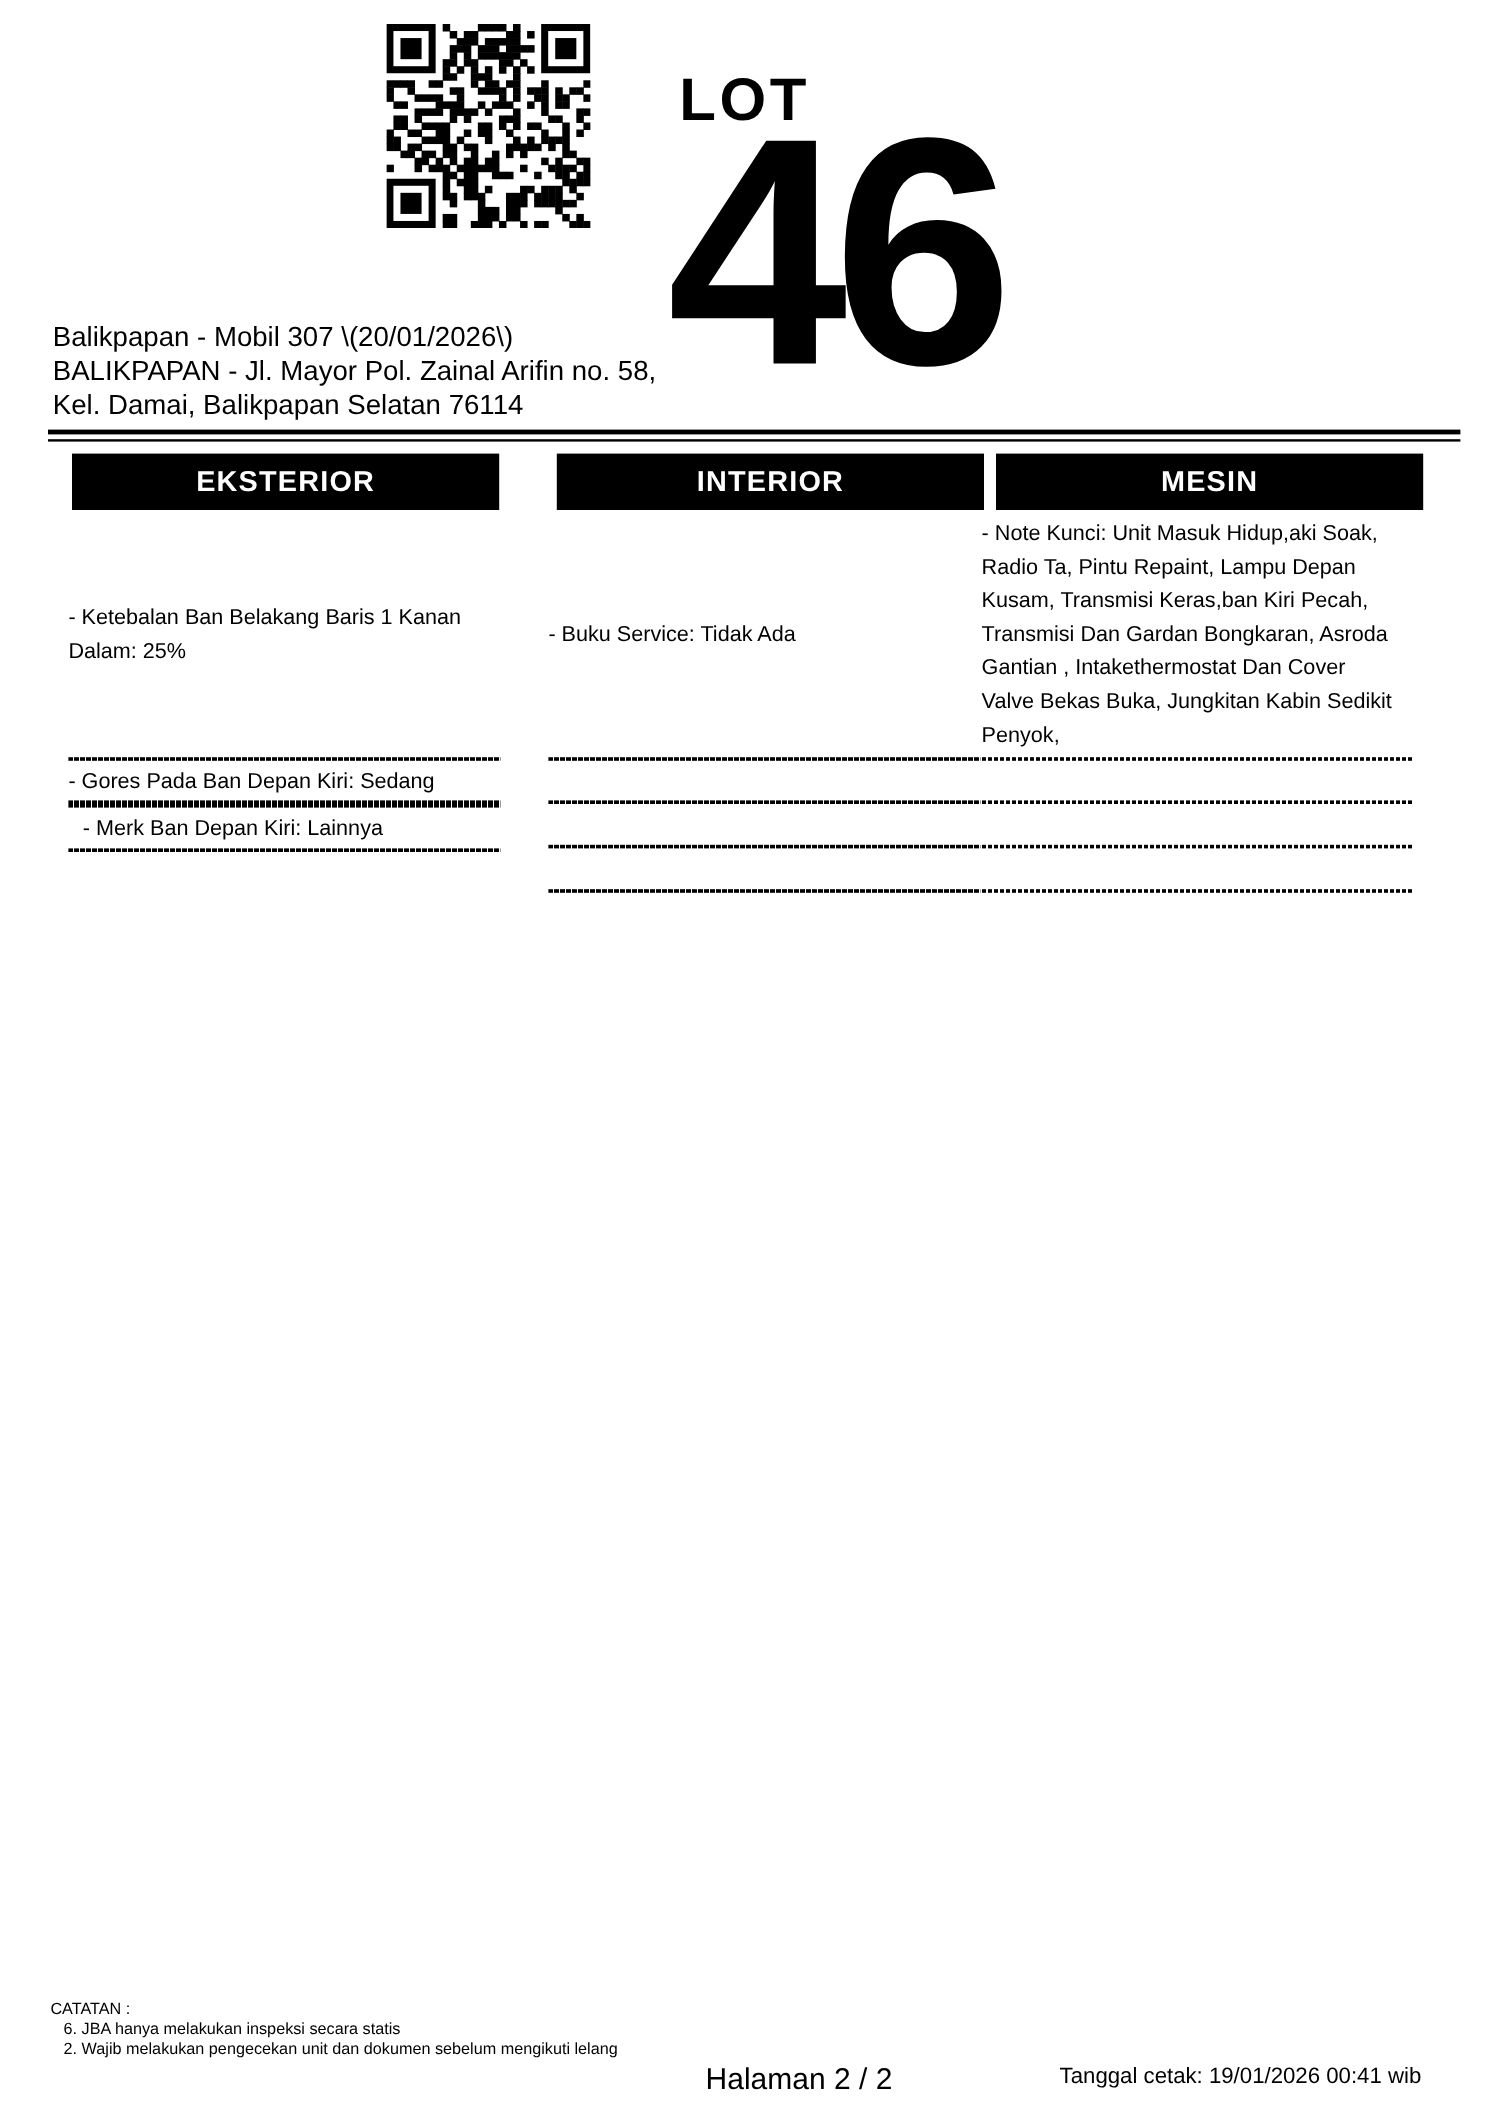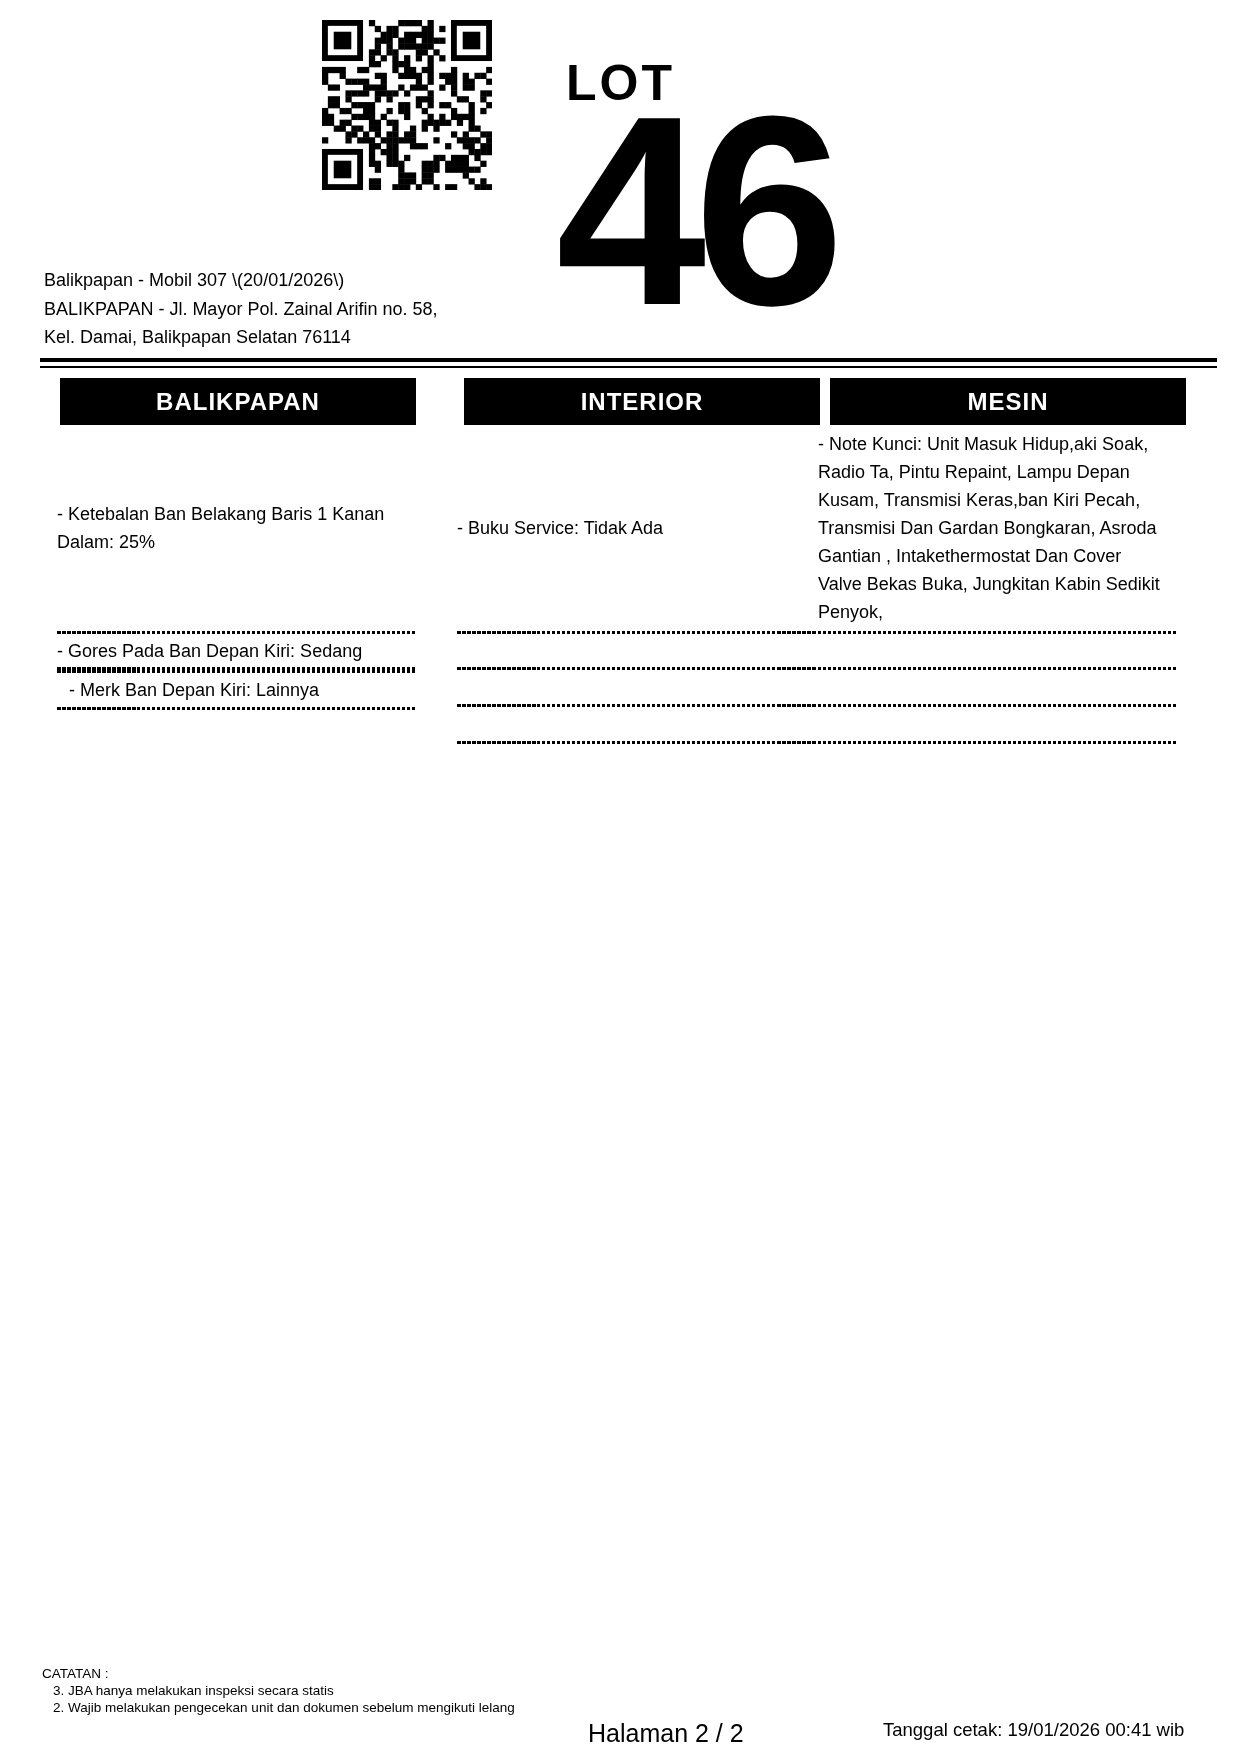--- a/index.html
+++ b/index.html
@@ -4,21 +4,21 @@
 <style>
   html,body{margin:0;padding:0;background:#ffffff;}
   .page{position:relative;width:1240px;height:1754px;background:#fff;color:#000;
         font-family:"Liberation Sans","DejaVu Sans",sans-serif;overflow:hidden;}
   .abs{position:absolute;}
 
   
   .qr{left:322px;top:20px;width:170px;height:170px;}
   .lot-label{left:566px;top:58px;font-size:50px;font-weight:bold;letter-spacing:3px;line-height:1;}
   .lot-number{left:556px;top:76px;font-size:270px;font-weight:bold;letter-spacing:-12px;line-height:1;}
-  .addr{left:44px;top:266px;font-size:18px;line-height:28.5px;}
+  .addr{left:44px;top:266px;font-size:23px;line-height:28.5px;}
 
   
   .rule-thick{left:40px;top:358px;width:1177px;height:4px;background:#000;}
   .rule-thin{left:40px;top:366px;width:1177px;height:2px;background:#000;}
 
   
   .col{position:absolute;top:378px;width:360px;}
   .col-1{left:57px;}
   .col-2{left:457px;}
   .col-3{left:818px;}
@@ -380,21 +380,21 @@
     <div>Balikpapan - Mobil 307 \(20/01/2026\)</div>
     <div>BALIKPAPAN - Jl. Mayor Pol. Zainal Arifin no. 58,</div>
     <div>Kel. Damai, Balikpapan Selatan 76114</div>
   </div>
 
   <div class="abs rule-thick"></div>
   <div class="abs rule-thin"></div>
 
   <div class="col col-1">
     <div class="col-header">
-      <span>BALIKPAPAN</span>
+      <span>EKSTERIOR</span>
     </div>
     <div class="row r1">
       <div class="cell">- Ketebalan Ban Belakang Baris 1 Kanan Dalam: 25%</div>
     </div>
     <div class="dotted"></div>
     <div class="row r2">
       <div class="cell">- Gores Pada Ban Depan Kiri: Sedang</div>
     </div>
     <div class="dotted"></div>
     <div class="dotted"></div>
@@ -444,21 +444,21 @@
     <div class="dotted"></div>
     <div class="row r4">
       <div class="cell"></div>
     </div>
     <div class="dotted"></div>
   </div>
 
   <div class="abs notes">
     <div>CATATAN :</div>
     <div class="notes-items">
-      <div>3. JBA hanya melakukan inspeksi secara statis</div>
+      <div>6. JBA hanya melakukan inspeksi secara statis</div>
       <div>2. Wajib melakukan pengecekan unit dan dokumen sebelum mengikuti lelang</div>
     </div>
   </div>
 
   <div class="abs footer-page">Halaman 2 / 2</div>
   <div class="abs footer-date">Tanggal cetak: 19/01/2026 00:41 wib</div>
 
 </div>
 
 </body></html>

